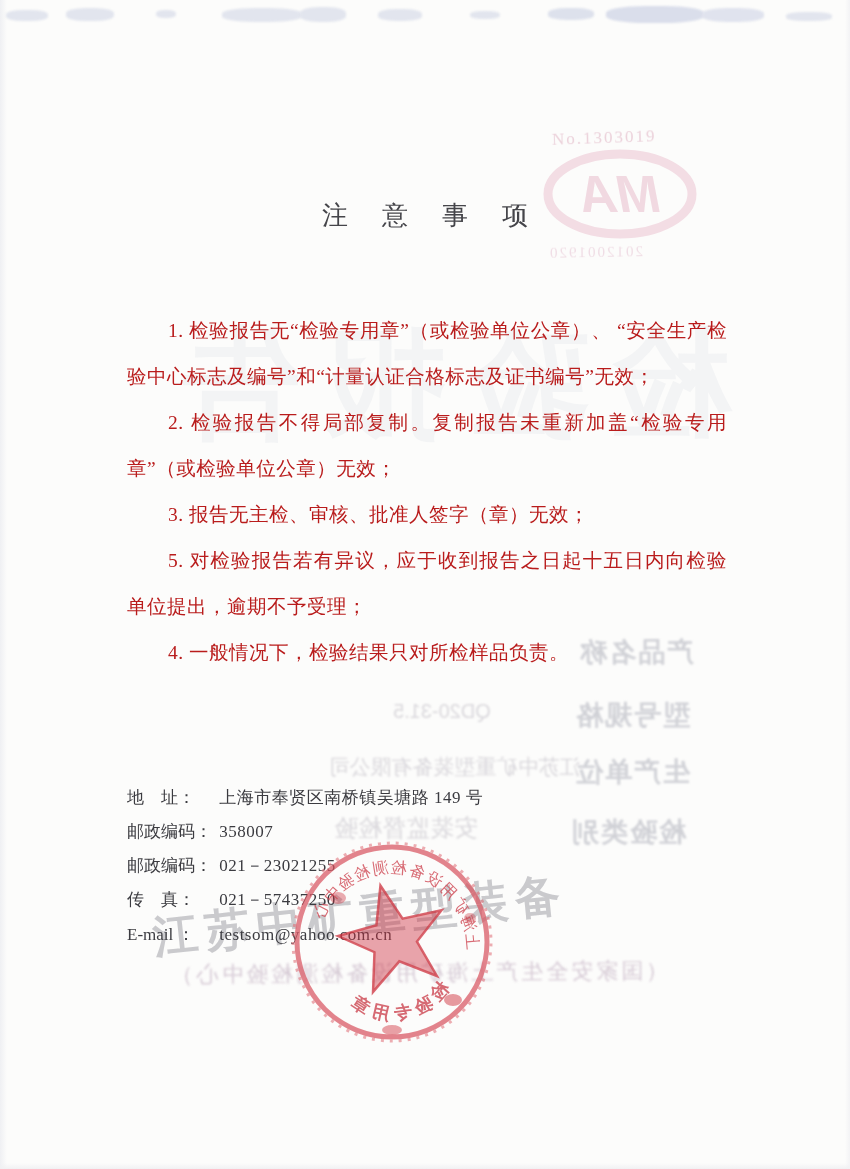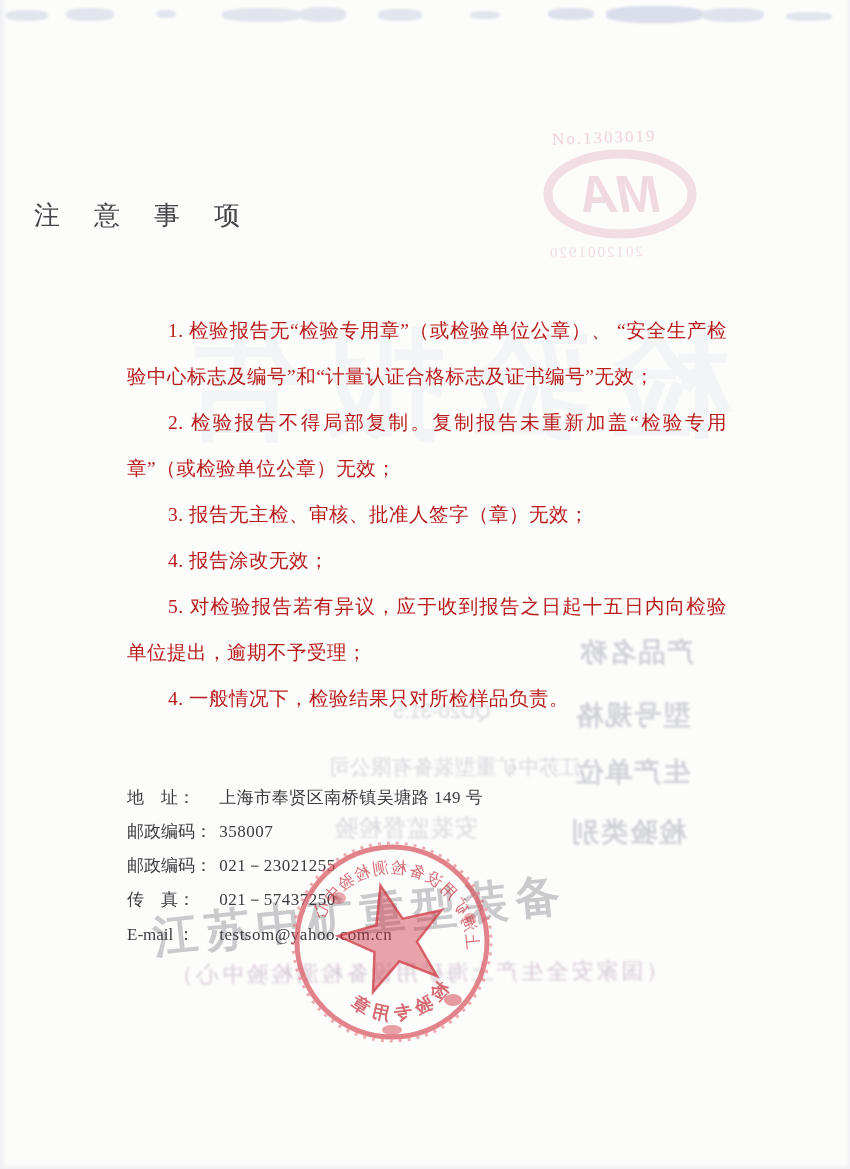--- a/index.html
+++ b/index.html
@@ -12,21 +12,21 @@
   .edge-left{position:absolute;left:0;top:0;width:7px;height:100%;
     background:linear-gradient(to right,#eff0f3,rgba(252,252,251,0));}
   .edge-right{position:absolute;right:0;top:0;width:5px;height:100%;
     background:linear-gradient(to left,#f3f3f5,rgba(252,252,251,0));}
   .edge-bottom{position:absolute;left:0;bottom:0;width:100%;height:6px;
     background:linear-gradient(to top,#f1f1f3,rgba(252,252,251,0));}
   
   .mark{position:absolute;background:#e2e5ee;border-radius:40%;filter:blur(1px);}
   
   .doc-title{
-    position:absolute;top:198px;left:0;width:100%;
+    position:absolute;top:198px;left:0;width:100%;text-align:center;
     font-size:26px;color:#45454a;letter-spacing:34px;text-indent:34px;
     font-weight:500;
   }
   
   .notices{position:absolute;left:127px;top:308px;width:600px;color:#b91c1c;}
   .notice{
     margin:0;font-size:19.5px;line-height:46px;text-indent:2.1em;
     text-align:justify;letter-spacing:0.5px;
   }
   
@@ -119,21 +119,20 @@
 
   <div class="bleed watermark-gray">江苏中矿重型装备</div>
   <div class="bleed org-line-bleed">（国家安全生产上海矿用设备检测检验中心）</div>
 
   <div class="doc-title">注意事项</div>
 
   <div class="notices">
     <p class="notice">1. 检验报告无“检验专用章”（或检验单位公章）、 “安全生产检验中心标志及编号”和“计量认证合格标志及证书编号”无效；</p>
     <p class="notice">2. 检验报告不得局部复制。复制报告未重新加盖“检验专用章”（或检验单位公章）无效；</p>
     <p class="notice">3. 报告无主检、审核、批准人签字（章）无效；</p>
-    <p class="notice">4. 报告涂改无效；</p>
     <p class="notice">5. 对检验报告若有异议，应于收到报告之日起十五日内向检验单位提出，逾期不予受理；</p>
     <p class="notice">4. 一般情况下，检验结果只对所检样品负责。</p>
   </div>
 
   <div class="contact">
     <div class="contact-row">
       <span class="contact-label">地　址：</span>
       <span class="contact-value">上海市奉贤区南桥镇吴塘路 149 号</span>
     </div>
     <div class="contact-row">

